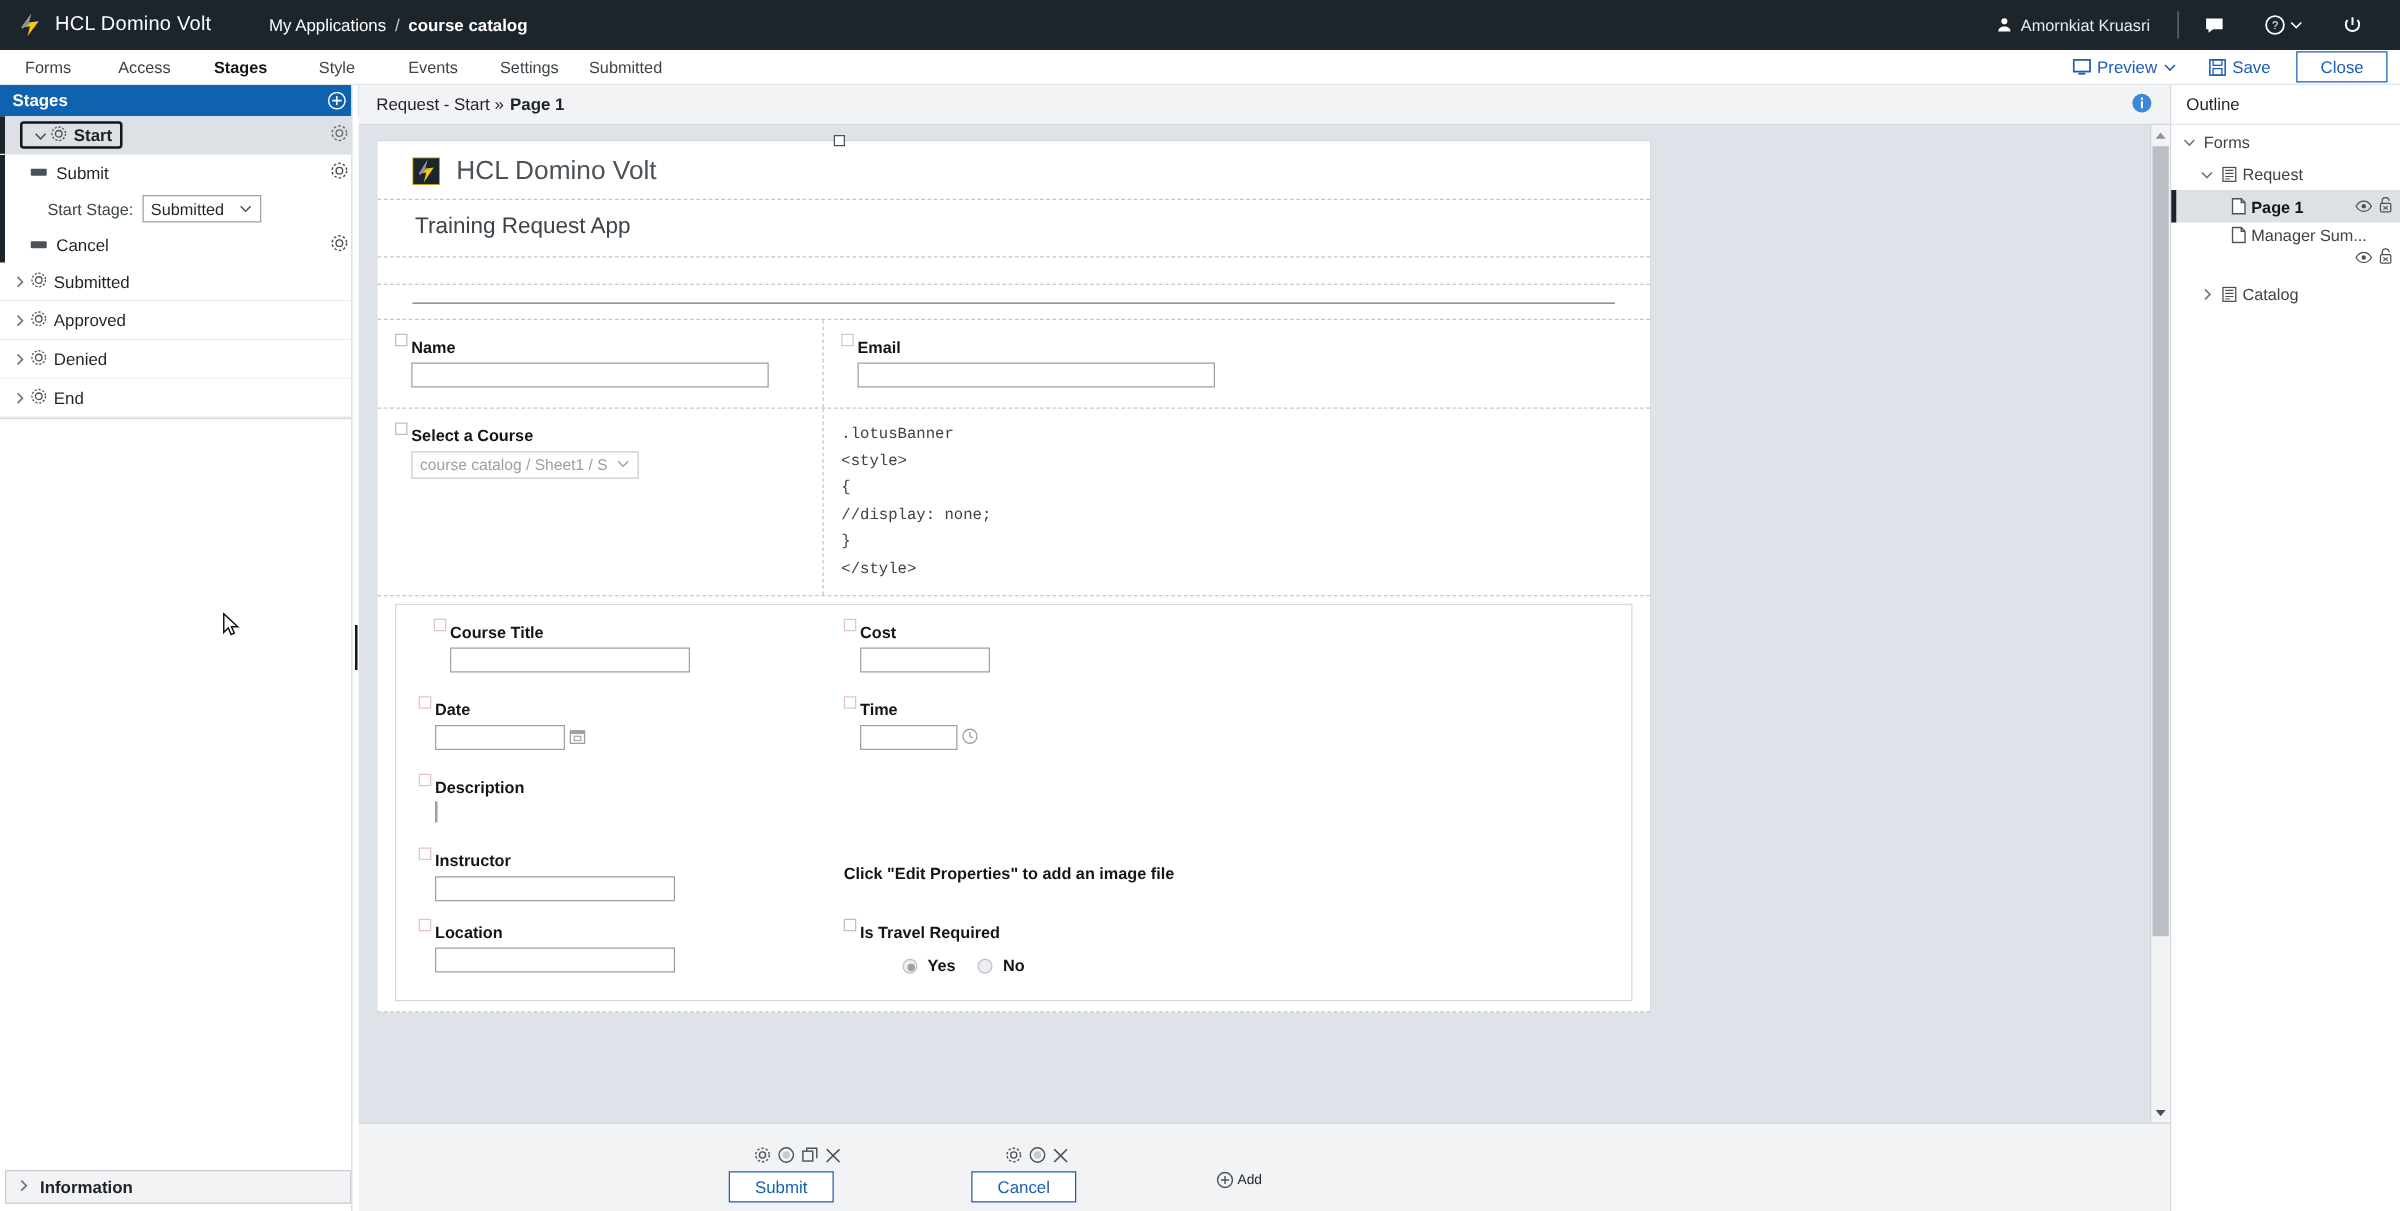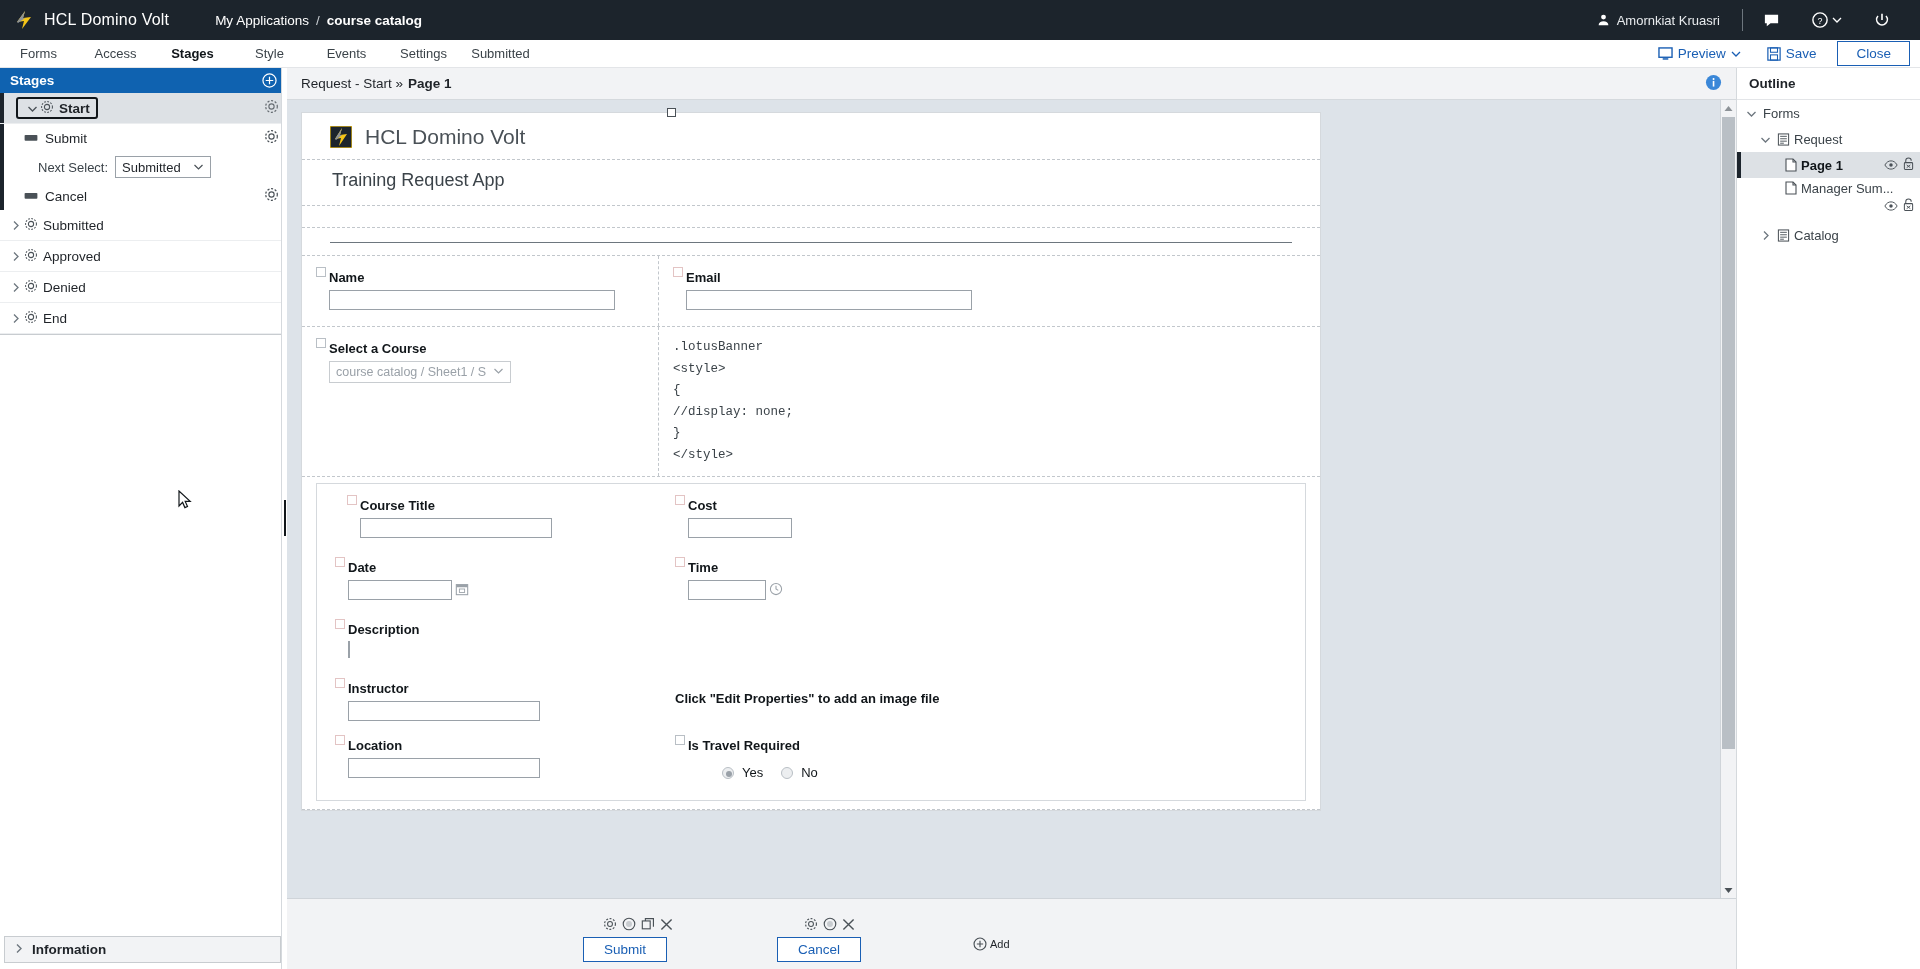--- a/index.html
+++ b/index.html
@@ -154,21 +154,21 @@
   .withicon { display:flex; align-items:center; gap:3px; }
 
   .codeblk { font-family:"Liberation Mono", monospace; font-size:12.5px; color:#3b4349; line-height:21.5px; }
 
   .inner-card { margin:6px 14px 8px 14px; border:1px solid #d5d9dd; padding:10px 18px 14px 18px; }
 
   .imgnote { font-weight:bold; font-size:13px; color:#11161a; }
   .radiorow { display:flex; align-items:center; gap:8px; margin-top:12px; padding-left:34px; }
   .radio { width:12px; height:12px; border-radius:50%; border:1px solid #b9bfc5; background:#eceef0; display:inline-block; position:relative; }
   .radio.on:after{ content:""; position:absolute; left:3px; top:3px; width:6px; height:6px; border-radius:50%; background:#9aa1a8; }
-  .radiolbl { font-size:13px; font-weight:normal; color:#11161a; }
+  .radiolbl { font-size:13px; font-weight:bold; color:#11161a; }
 
   .vscroll {
     flex:0 0 16px; background:#f2f3f5; border-left:1px solid #cfd4d9; position:relative;
   }
   .vscroll .arrow { position:absolute; left:0; right:0; height:16px; display:flex; align-items:center; justify-content:center; }
   .vscroll .arrow.up{ top:0; } .vscroll .arrow.dn{ bottom:0; }
   .vthumb { position:absolute; left:1px; right:1px; top:17px; height:632px; background:#b9bfc5; }
 
   
   .actionbar {
@@ -179,21 +179,21 @@
   .btngroup .tools { display:flex; gap:5px; align-items:center; justify-content:center; margin-bottom:3px; padding-left:20px;}
   .fbtn {
     border:1.5px solid #1a5fb4; color:#1a5fb4; background:#fff;
     font-size:13.5px; padding:4px 0; width:84px; text-align:center; cursor:pointer;
     font-family:inherit;
   }
   .addbtn { position:absolute; left:686px; top:38px; display:flex; align-items:center; gap:3px; font-size:11px; cursor:pointer; }
 
   
   .rightpanel { width:184px; flex:0 0 184px; background:#ffffff; border-left:1px solid #d5d9dd; }
-  .rp-head { height:32px; display:flex; align-items:center; padding:0 12px; font-weight:bold; font-size:13.5px; border-bottom:1px solid #e3e5e8; }
+  .rp-head { height:32px; display:flex; align-items:center; padding:0 12px; font-weight:normal; font-size:13.5px; border-bottom:1px solid #e3e5e8; }
   .tree-row { display:flex; align-items:center; height:26px; font-size:13px; color:#3b4349; padding-right:6px; position:relative; cursor:pointer; }
   .tree-row .tw { width:16px; display:flex; justify-content:center; color:#6d767e; }
   .tree-row .tlabel { margin-left:4px; }
   .tree-row .tic { margin-left:4px; display:flex; }
   .tree-row .eyes { margin-left:auto; display:flex; gap:5px; align-items:center; }
   .tree-row.sel { background:#dde1e5; font-weight:bold; color:#11161a; }
   .tree-row.sel:before { content:""; position:absolute; left:0; top:0; bottom:0; width:4px; background:#1c242c; }
   .tree-row.wrapeyes { height:40px; align-items:flex-start; padding-top:3px; }
   .wrapeyes .eyes { position:absolute; right:6px; top:20px; }
 
@@ -328,21 +328,21 @@
           <span class="lbl" style="margin-left:7px">Submit</span>
           <span class="gear">
             <svg width="15" height="15" viewBox="0 0 16 16">
                 <circle cx="8" cy="8" r="2.8" fill="none" stroke="#4a5157" stroke-width="1.2"></circle>
                 <circle cx="8" cy="8" r="6.2" fill="none" stroke="#4a5157" stroke-width="1.3" stroke-dasharray="2.2 1.8"></circle>
               </svg>
           </span>
         </div>
 
         <div class="nextstage-row">
-          <span class="nextstage-lbl">Next Select:</span>
+          <span class="nextstage-lbl">Start Stage:</span>
           <span class="mini-select">
             <span>Submitted</span>
             <span class="cv">
               <svg width="11" height="11" viewBox="0 0 11 11">
                   <path d="M1.5 4l4 4 4-4" fill="none" stroke="#4a5157" stroke-width="1.2"></path>
                 </svg>
             </span>
           </span>
         </div>
 

